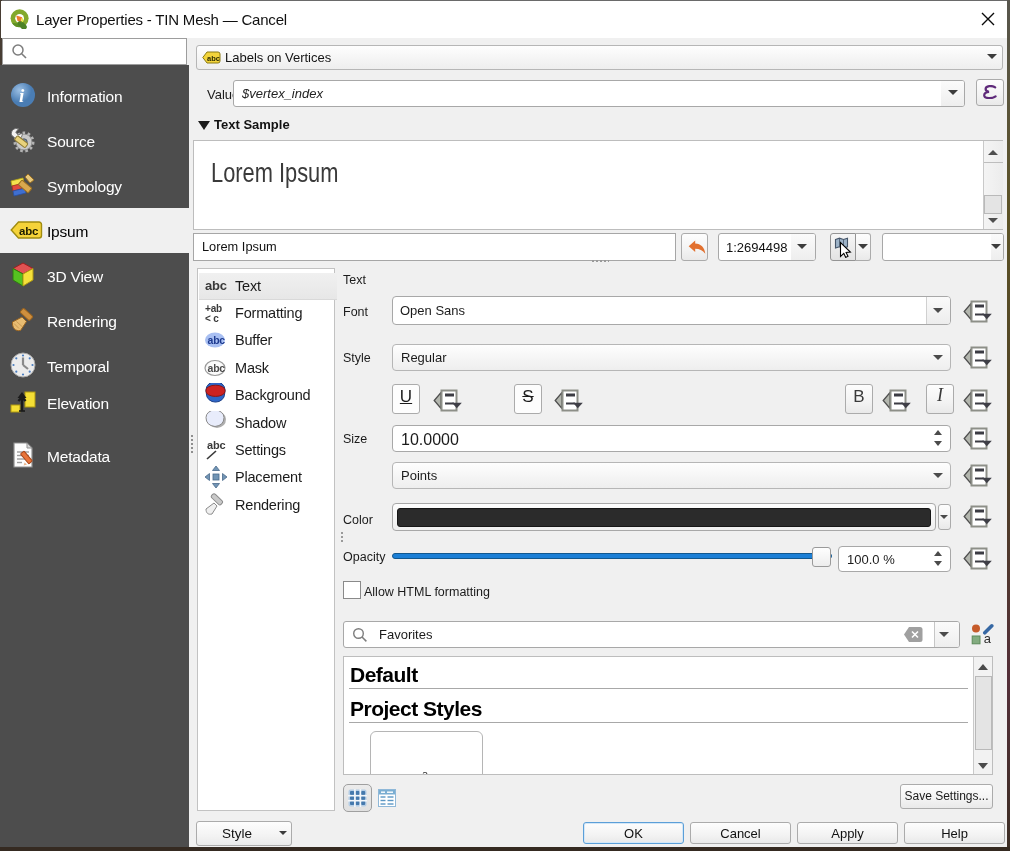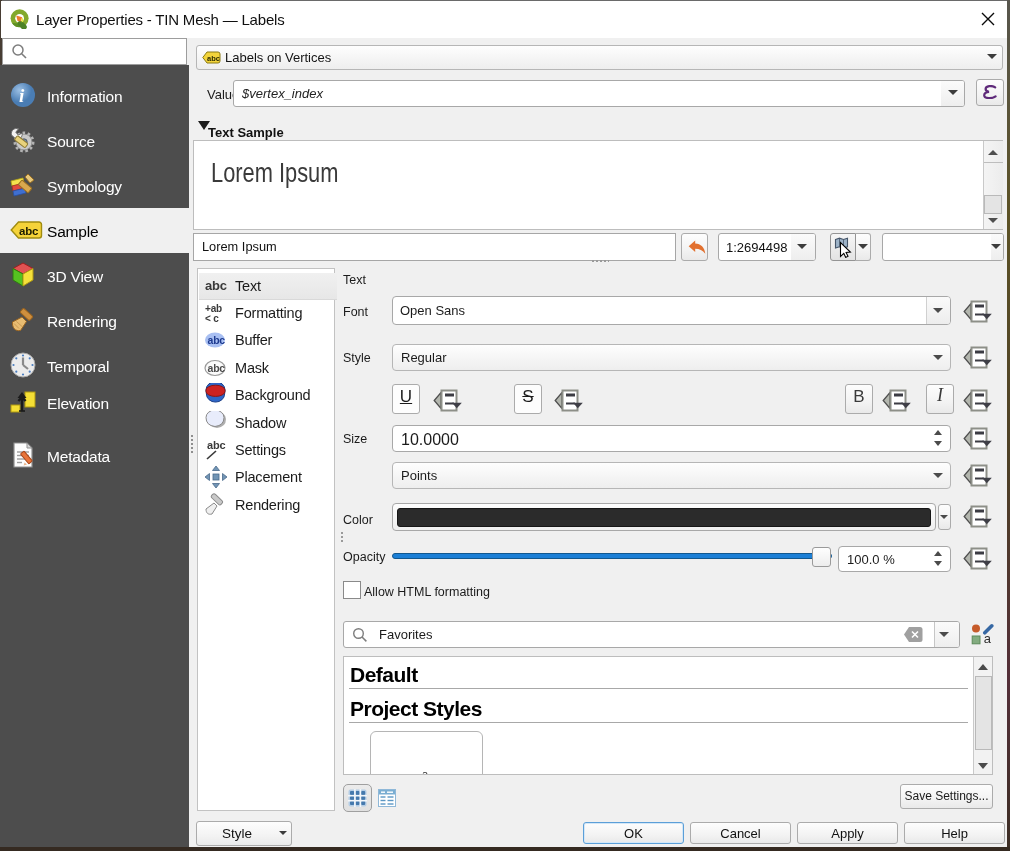--- a/index.html
+++ b/index.html
@@ -31,21 +31,21 @@
 <div class="abs" style="left:10px;top:9px;width:19px;height:19px;">
 <svg width="21" height="20" viewBox="0 0 21 20">
   <circle cx="9.6" cy="9.3" r="9" fill="#83a92b"></circle>
   <path d="M2 14 A9 9 0 0 0 9.6 18.3 L9.6 14.5 Z" fill="#5d8f26"></path>
   <circle cx="9.6" cy="9.3" r="4.4" fill="#ffffff"></circle>
   <rect x="10.5" y="10.5" width="10.5" height="5.6" rx="2.8" fill="#4c8226" transform="rotate(45 10.5 10.5)"></rect>
   <path d="M6.2 6.5 L12.2 8.2 L10.6 12.6 L7.6 12 Z" fill="#ee7d2c"></path>
   <path d="M11.2 10.2 L12.6 8.6 L13.4 12.2 L11.8 13.4 Z" fill="#f2e93f"></path>
 </svg>
 </div>
-<div class="abs" style="left:36px;top:11px;font-size:15px;letter-spacing:-0.2px;color:#101010;">Layer Properties - TIN Mesh — Labels</div>
+<div class="abs" style="left:36px;top:11px;font-size:15px;letter-spacing:-0.2px;color:#101010;">Layer Properties - TIN Mesh — Cancel</div>
 <svg class="abs" style="left:981px;top:12px;" width="14" height="14" viewBox="0 0 14 14">
   <path d="M1 1 L13 13 M13 1 L1 13" stroke="#0a0a0a" stroke-width="1.4"></path>
 </svg>
 
 <div class="abs whitebox" style="left:2px;top:38px;width:185px;height:27px;"></div>
 <svg class="abs" style="left:11px;top:43px;" width="17" height="17" viewBox="0 0 17 17">
   <circle cx="7" cy="7" r="5" fill="none" stroke="#7d7d7d" stroke-width="1.5"></circle>
   <path d="M10.7 10.7 L15 15" stroke="#7d7d7d" stroke-width="1.6"></path>
 </svg>
 <div class="abs" id="sidebar" style="left:0;top:65px;width:189px;height:782px;background:#4d4d4d;">
@@ -80,21 +80,21 @@
       <rect x="12" y="8" width="13" height="6" rx="1" transform="rotate(40 12 8)" fill="#d9a84e" stroke="#9a6f22" stroke-width="1"></rect>
       <path d="M18 2 L24 8 L20 11 L15 5 Z" fill="#e8c87c" stroke="#9a6f22" stroke-width="1"></path>
     </svg>
     <span class="txt">Symbology</span>
   </div>
   <div class="sideitem" style="top:143px;background:#f0f0f0;color:#000;">
     <svg width="33" height="18" viewBox="0 0 33 18" style="top:13px;">
       <path d="M8.5 1 H29 a2.5 2.5 0 0 1 2.5 2.5 V14.5 a2.5 2.5 0 0 1-2.5 2.5 H8.5 L1.2 9 Z" fill="#f5d33a" stroke="#a08c10" stroke-width="1.4"></path>
       <text x="9" y="13.5" font-size="11.5" font-weight="bold" fill="#1d1d00" font-family="Liberation Sans">abc</text>
     </svg>
-    <span class="txt">Sample</span>
+    <span class="txt">Ipsum</span>
   </div>
   <div class="sideitem" style="top:188px;">
     <svg width="26" height="26" viewBox="0 0 26 26">
       <path d="M13 1 L23 6.5 L13 12 L3 6.5 Z" fill="#e05252" stroke="#9e1f1f" stroke-width="1"></path>
       <path d="M3 6.5 L13 12 L13 24 L3 18 Z" fill="#55c220" stroke="#2f7d0e" stroke-width="1"></path>
       <path d="M23 6.5 L13 12 L13 24 L23 18 Z" fill="#f5e03a" stroke="#b09a12" stroke-width="1"></path>
     </svg>
     <span class="txt">3D View</span>
   </div>
   <div class="sideitem" style="top:233px;">
@@ -163,21 +163,21 @@
   <div class="abs" style="left:707px;top:0;width:25px;height:27px;background:linear-gradient(180deg,#fbfbfb,#ededed);"></div>
 </div>
 <div class="abs" style="left:242px;top:86px;font-size:13px;font-style:italic;color:#232323;">$vertex_index</div>
 <div class="abs arr-dn" style="left:948px;top:90px;border-top-color:#3c3c3c;"></div>
 <div class="abs btn" style="left:976px;top:79px;width:28px;height:27px;"></div>
 <svg class="abs" style="left:981px;top:85px;" width="17" height="14" viewBox="0 0 17 14">
   <path d="M14.2 2.4 C11 0.1 4.6 0.8 4.6 4.1 C4.6 5.8 6.4 6.6 8 6.8 C6 7.1 3.2 8 3.2 10.2 C3.2 13.6 10.6 14.2 14.6 11.3" fill="none" stroke="#5f2a7a" stroke-width="2.2" stroke-linecap="round"></path>
 </svg>
 
 <div class="abs" style="left:198px;top:121px;width:0;height:0;border-left:6.5px solid transparent;border-right:6.5px solid transparent;border-top:9px solid #1c1c1c;"></div>
-<div class="abs" style="left:208px;top:117px;font-size:13px;font-weight:bold;color:#111;margin-top:8px;">Text Sample</div>
+<div class="abs" style="left:214px;top:117px;font-size:13px;font-weight:bold;color:#111;">Text Sample</div>
 
 <div class="abs" style="left:193px;top:140px;width:810px;height:90px;background:#ffffff;border:1px solid #bdbdbd;"></div>
 <div class="abs" style="left:211px;top:157px;font-size:28px;color:#3a3a3a;transform:scaleX(0.78);transform-origin:0 0;">Lorem Ipsum</div>
 
 <div class="abs" style="left:983px;top:141px;width:20px;height:88px;background:linear-gradient(90deg,#f4f4f4,#ececec);border-left:1px solid #c9c9c9;"></div>
 <div class="abs arr-up" style="left:988px;top:150px;border-bottom-color:#4e4e4e;"></div>
 <div class="abs" style="left:984px;top:162px;width:19px;height:1px;background:#bdbdbd;"></div>
 <div class="abs" style="left:984px;top:195px;width:18px;height:19px;background:#e4e4e4;border:1px solid #b9b9b9;"></div>
 <div class="abs arr-dn" style="left:988px;top:218px;border-top-color:#4e4e4e;"></div>
 

